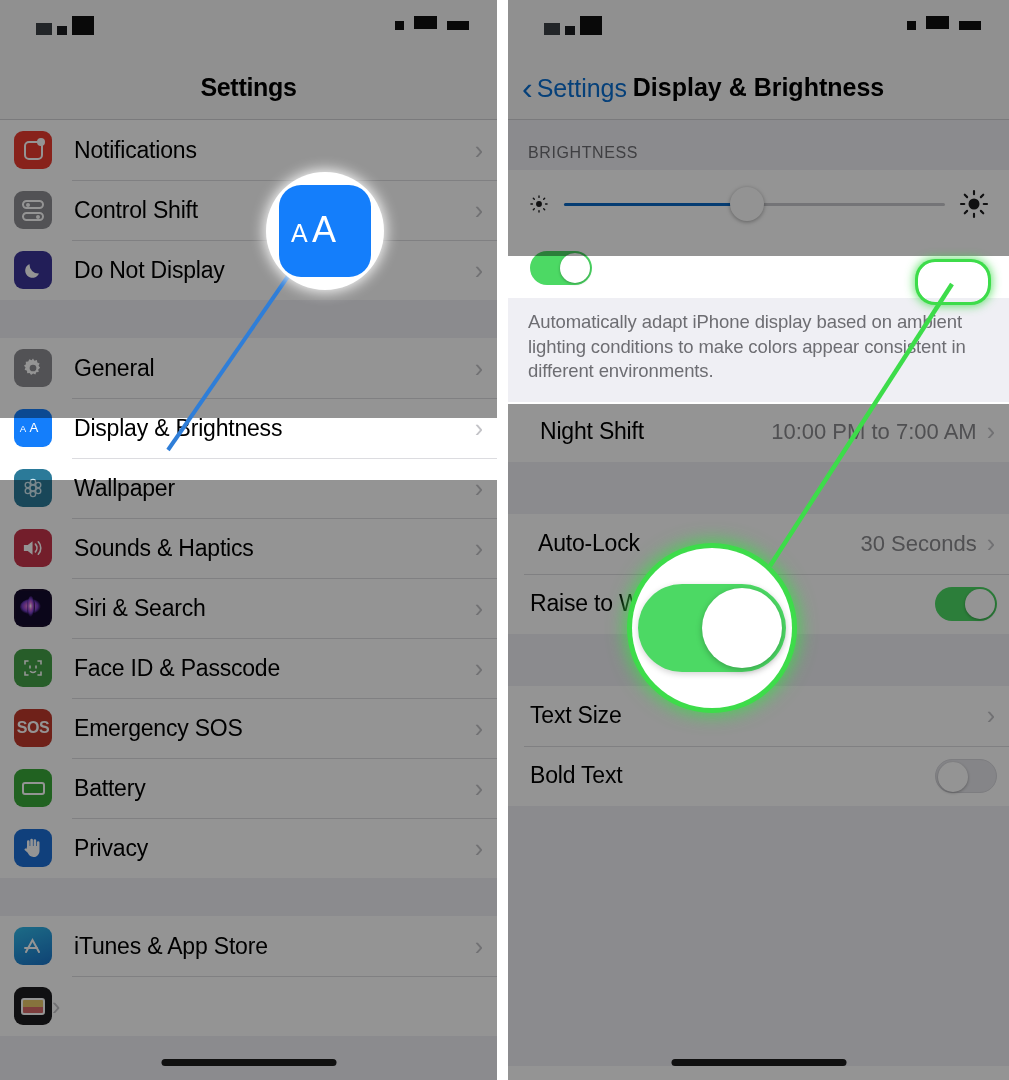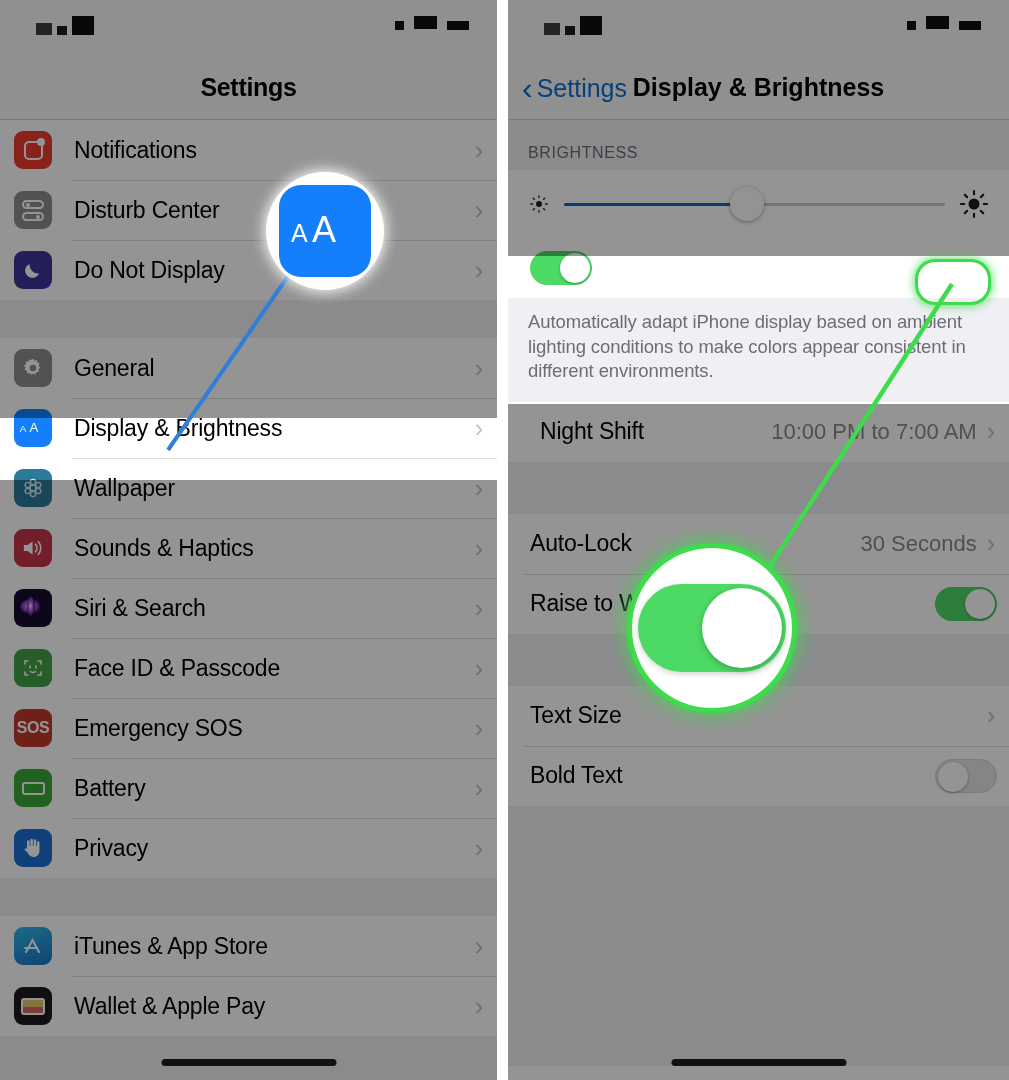--- a/index.html
+++ b/index.html
@@ -205,21 +205,21 @@
         </div>
         <div class="row">
           <span class="app-icon ic-cc">
             <span class="t a">
                 <i></i>
               </span>
               <span class="t b">
                 <i></i>
               </span>
           </span>
-          <span class="label">Disturb Center</span>
+          <span class="label">Control Shift</span>
           <span class="chev-r">›</span>
         </div>
         <div class="row">
           <span class="app-icon ic-dnd">
             <svg width="24" height="24" viewBox="0 0 24 24">
                 <path d="M18 15.5A9 9 0 0 1 8.5 6a7.2 7.2 0 1 0 9.5 9.5z" fill="#fff"></path>
               </svg>
           </span>
           <span class="label">Do Not Display</span>
           <span class="chev-r">›</span>
@@ -346,21 +346,20 @@
                 <path d="M5 15h12"></path>
               </svg>
           </span>
           <span class="label">iTunes &amp; App Store</span>
           <span class="chev-r">›</span>
         </div>
         <div class="row">
           <span class="app-icon ic-wallet">
               <span class="card"></span>
             </span>
-          <span class="label">Wallet &amp; Apple Pay</span>
           <span class="chev-r">›</span>
         </div>
       </div>
 
       <div style="height:60px;background:#efeff4"></div>
     </div>
 
     <div class="dim" style="top:0;height:418px;"></div>
 
     <div class="dim" style="top:480px;height:600px;"></div>
@@ -428,21 +427,21 @@
         <div class="row plain" style="padding-left:32px;">
           <span class="label" style="margin-left:0">Night Shift</span>
           <span class="value">10:00 PM to 7:00 AM</span>
           <span class="chev-r">›</span>
         </div>
       </div>
 
       <div class="group-gap" style="height:52px"></div>
 
       <div class="group">
-        <div class="row plain" style="padding-left:22px;">
+        <div class="row plain" style="padding-left:30px;">
           <span class="label" style="margin-left:0">Auto-Lock</span>
           <span class="value">30 Seconds</span>
           <span class="chev-r">›</span>
         </div>
         <div class="row plain" style="padding-left:22px;">
           <span class="label" style="margin-left:0">Raise to Wake</span>
           <span class="sw on">
               <span class="kn"></span>
             </span>
         </div>

